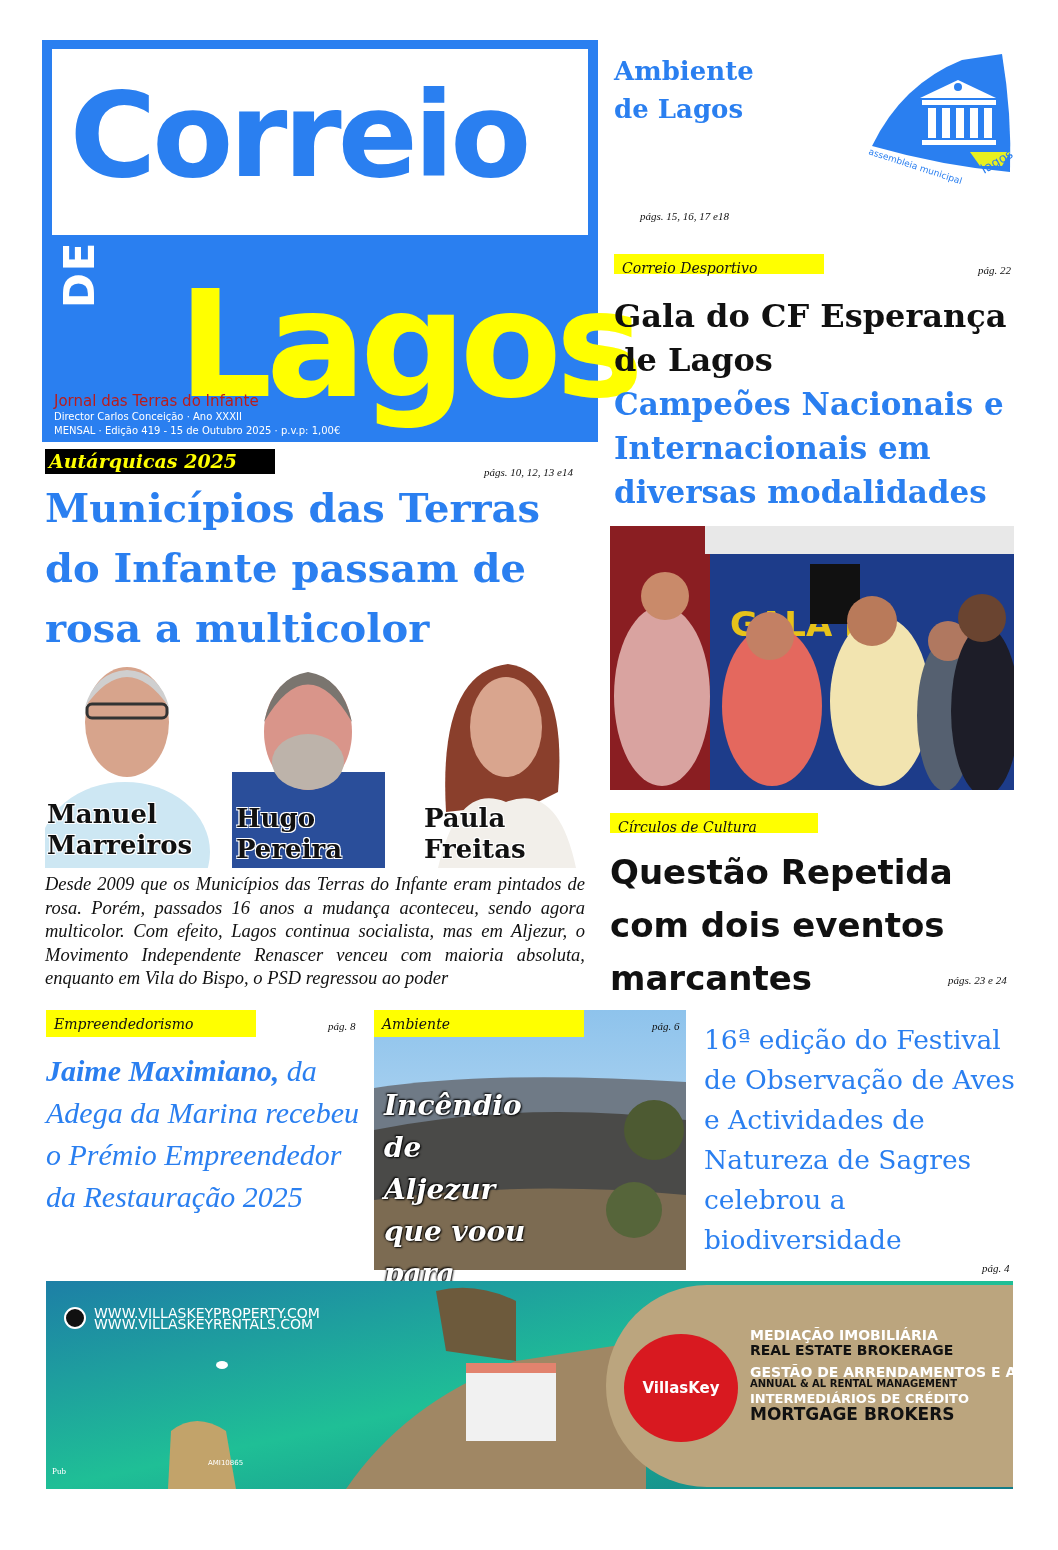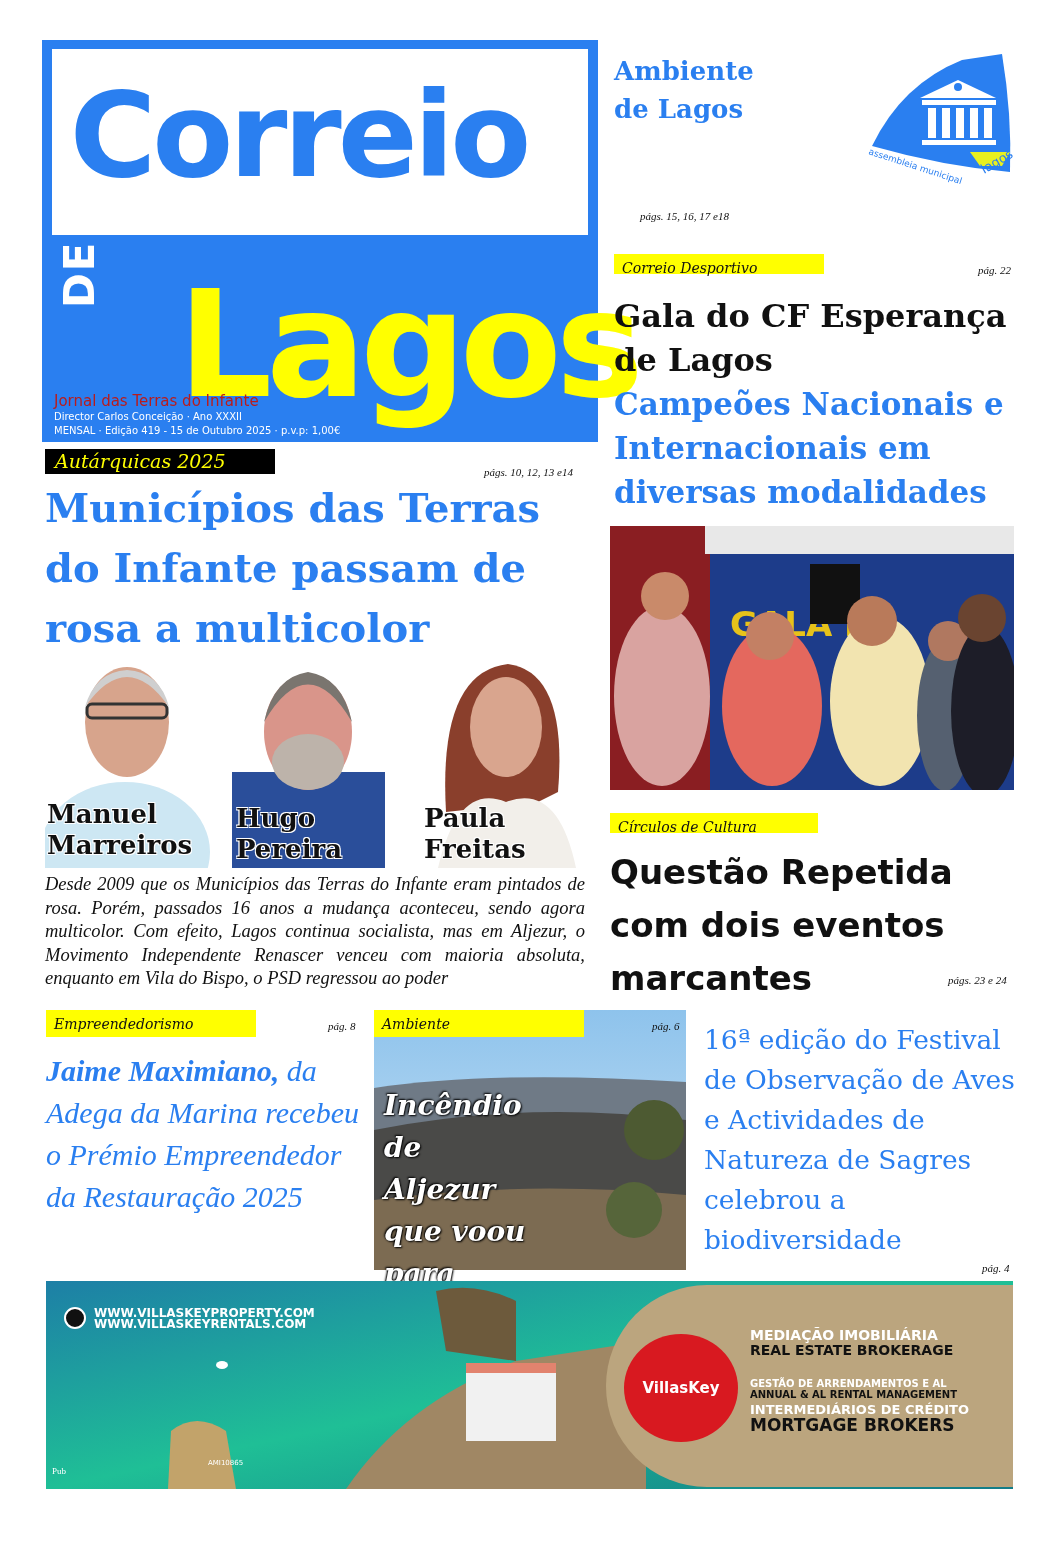--- a/index.html
+++ b/index.html
@@ -25,21 +25,21 @@
 
   .tag{height:20px;background:#ffff00;font-family:"DejaVu Serif",serif;font-style:italic;font-size:14px;line-height:28px;padding-left:8px;color:#111}
   #desp-tag{left:614px;top:254px;width:210px}
   #desp-pg{left:978px;top:264px}
   #gala{left:614px;top:294px;width:400px;font-weight:bold;font-size:32px;line-height:44px;color:#111}
   #camp{left:614px;top:382px;width:400px;font-weight:bold;font-size:31px;line-height:44px;color:#2a7ff0}
 
   #gala-photo{left:610px;top:526px;width:404px;height:264px;overflow:hidden;background:#1c3a8c}
 
   
-  #aut-tag{left:45px;top:449px;width:230px;height:25px;background:#000;color:#ffff00;font-weight:normal;font-style:italic;font-size:19px;line-height:25px;padding-left:10px}
+  #aut-tag{left:45px;top:449px;width:230px;height:25px;background:#000;color:#ffff00;font-weight:bold;font-style:italic;font-size:19px;line-height:25px;padding-left:4px}
   #aut-pg{left:484px;top:466px}
   #munic{left:45px;top:478px;width:560px;font-weight:bold;font-size:40px;line-height:60px;color:#2a7ff0}
 
   .portrait{top:652px;height:216px;overflow:hidden}
   .pname{font-weight:bold;font-size:26px;line-height:31px;color:#111;text-shadow:-1px -1px 0 #fff,1px -1px 0 #fff,-1px 1px 0 #fff,1px 1px 0 #fff}
   #lead{left:45px;top:873px;width:540px;font-family:"Liberation Serif",serif;font-style:italic;font-size:18.5px;line-height:23.5px;color:#111;text-align:justify}
 
   
   #cult-tag{left:610px;top:813px;width:208px}
   #questao{left:610px;top:846px;width:410px;font-family:"DejaVu Sans",sans-serif;font-weight:bold;font-size:34px;line-height:53px;color:#111}
@@ -51,21 +51,21 @@
   #jaime{left:46px;top:1050px;width:320px;font-family:"Liberation Serif",serif;font-style:italic;font-size:30px;line-height:42px;color:#2a7ff0}
   #amb-box{left:374px;top:1010px;width:312px;height:260px;overflow:hidden}
   #amb-tag{left:374px;top:1010px;width:210px;height:27px}
   #amb-pg{left:652px;top:1020px}
   #incendio{left:384px;top:1085px;font-family:"DejaVu Serif",serif;font-style:italic;font-weight:bold;font-size:28px;line-height:42px;color:#fff;text-shadow:1px 1px 2px #000,-1px -1px 2px #000}
   #festival{left:704px;top:1020px;width:320px;font-family:"DejaVu Serif",serif;font-size:26.5px;line-height:40px;color:#2a7ff0}
   #fest-pg{left:982px;top:1262px}
 
   
   #ad{left:46px;top:1281px;width:967px;height:208px;overflow:hidden}
-  #ad-urls{left:94px;top:1308px;color:#fff;font-family:"DejaVu Sans",sans-serif;font-weight:bold;font-size:12px;line-height:11px}
+  #ad-urls{left:94px;top:1308px;color:#fff;font-family:"DejaVu Sans",sans-serif;font-weight:normal;font-size:14px;line-height:11px}
   #pub{left:52px;top:1466px;color:#fff;font-family:"Liberation Serif",serif;font-size:9px}
   #ami{left:208px;top:1459px;color:#fff;font-family:"DejaVu Sans",sans-serif;font-size:7px}
   #ad-panel{left:606px;top:1285px;width:407px;height:202px;background:#bba57e;border-radius:110px 0 0 110px}
   #vk-circle{left:624px;top:1334px;width:114px;height:108px;border-radius:50%;background:#d81920;color:#fff;font-family:"DejaVu Sans",sans-serif;font-weight:bold;font-size:15px;display:flex;align-items:center;justify-content:center}
   .adl{font-family:"DejaVu Sans",sans-serif;font-weight:bold;line-height:15px}
 </style>
 </head>
 <body>
 
 <div class="abs" id="mast"></div>
@@ -229,17 +229,17 @@
 </div>
 <div class="abs" id="pub">Pub</div>
 <div class="abs" id="ami">AMI10865</div>
 <div class="abs" id="ad-panel"></div>
 <div class="abs" id="vk-circle">
     <span>VillasKey</span>
   </div>
 <div class="abs" style="left:750px;top:1328px">
   <div class="adl" style="color:#fff;font-size:14px">MEDIAÇÃO IMOBILIÁRIA</div>
   <div class="adl" style="color:#111;font-size:14px">REAL ESTATE BROKERAGE</div>
-  <div class="adl" style="color:#fff;font-size:10px;margin-top:20px;line-height:11px">GESTÃO DE ARRENDAMENTOS E AL</div>
+  <div class="adl" style="color:#fff;font-size:14px;margin-top:9px;line-height:11px">GESTÃO DE ARRENDAMENTOS E AL</div>
   <div class="adl" style="color:#111;font-size:10px;line-height:11px">ANNUAL &amp; AL  RENTAL MANAGEMENT</div>
   <div class="adl" style="color:#fff;font-size:13px;margin-top:2px">INTERMEDIÁRIOS DE CRÉDITO</div>
   <div class="adl" style="color:#111;font-size:17px;line-height:17px">MORTGAGE BROKERS</div>
 </div>
 
 </body></html>

